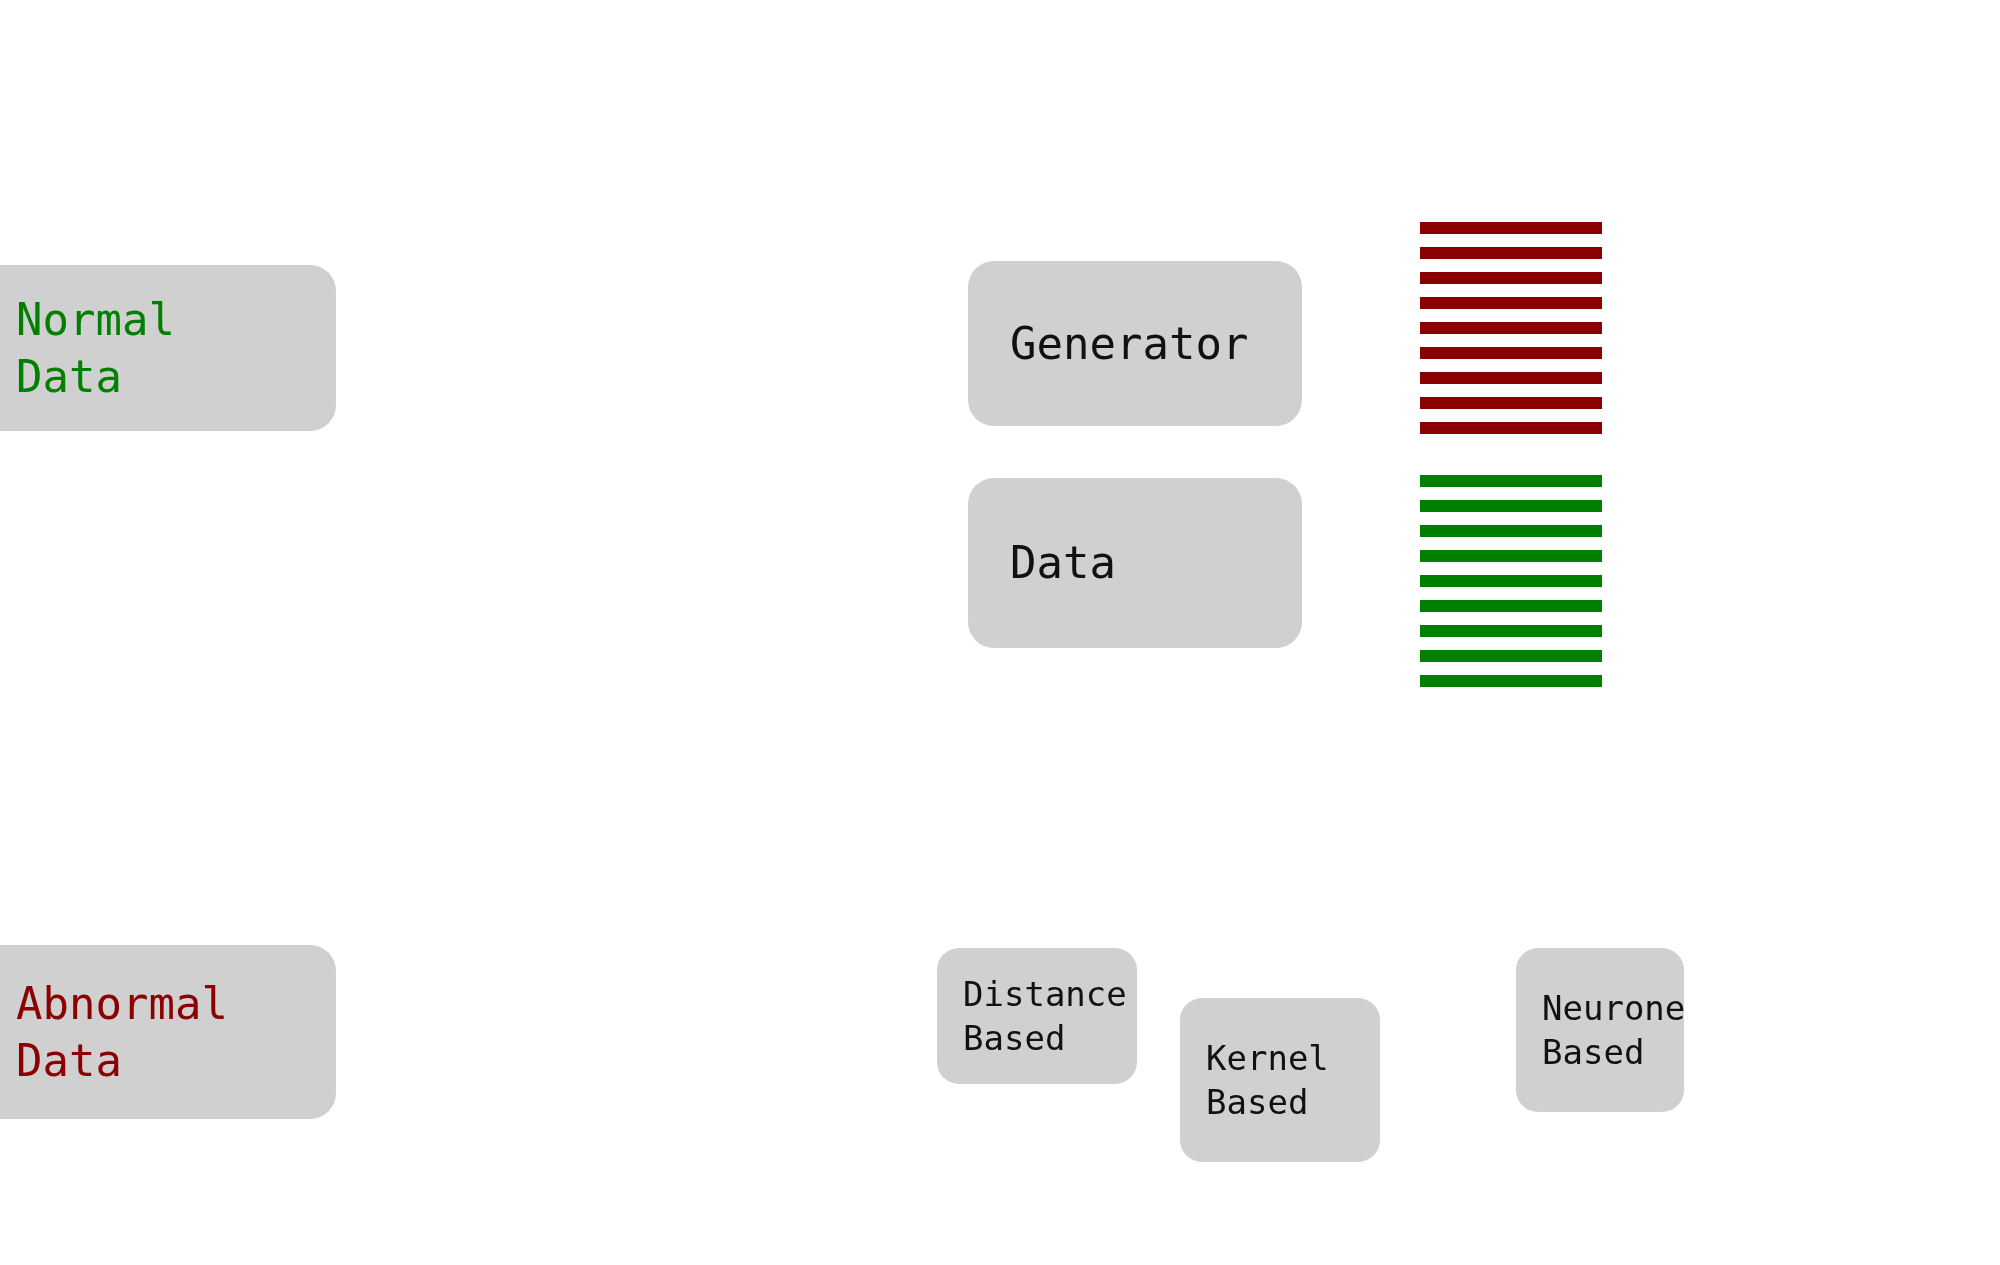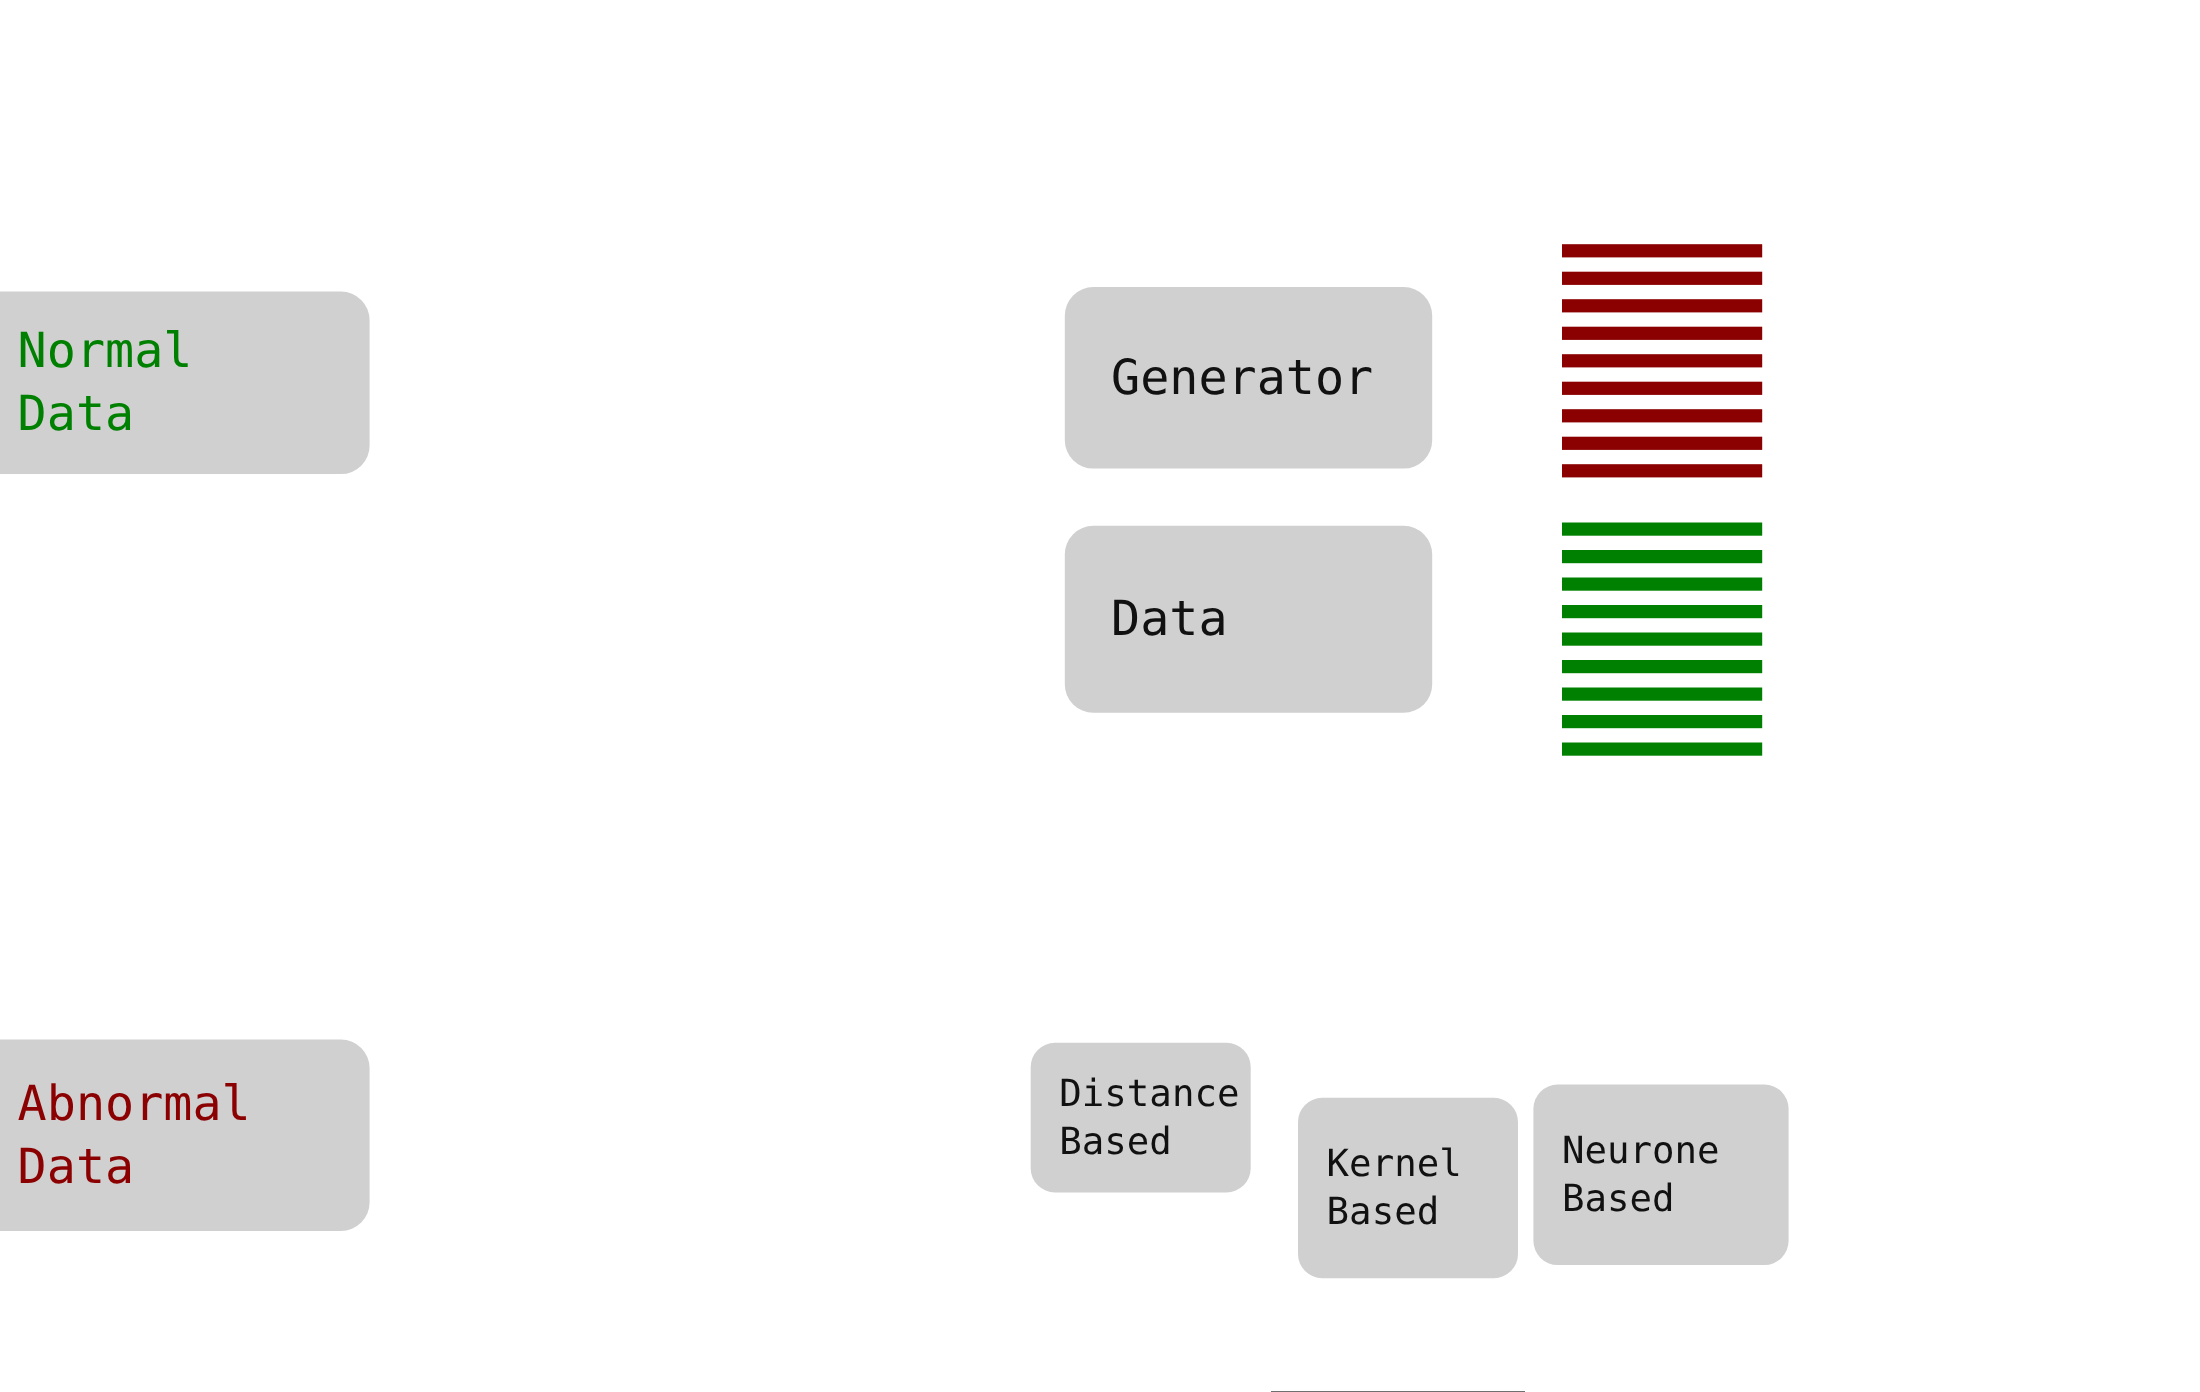--- a/index.html
+++ b/index.html
@@ -65,23 +65,22 @@
   #node-distance-based {
     left: 890px;  top: 948px;  width: 200px;  height: 136px;
     border-radius: 22px;
     margin-left: 47px;
   }
   #node-kernel-based {
     left: 1180px; top: 998px;  width: 200px;  height: 164px;
     border-radius: 22px;
   }
   #node-neurone-based {
-    left: 1394px; top: 948px;  width: 232px;  height: 164px;
+    left: 1516px; top: 948px;  width: 168px;  height: 164px;
     border-radius: 22px;
-    margin-top: 38px;
   }
 
   
   #stripe-stack {
     position: absolute;
     left: 1420px;
     top: 222px;
     width: 182px;
     height: 452px;
   }

